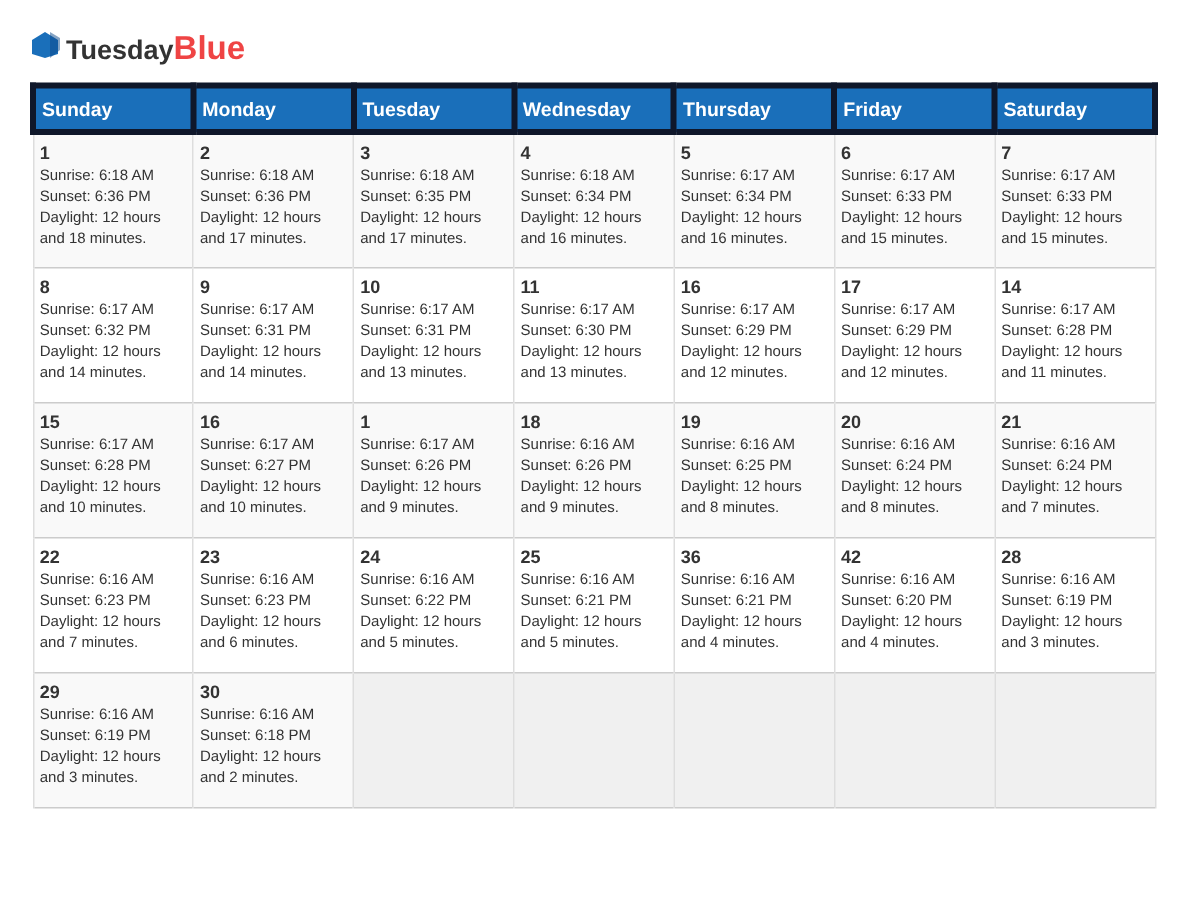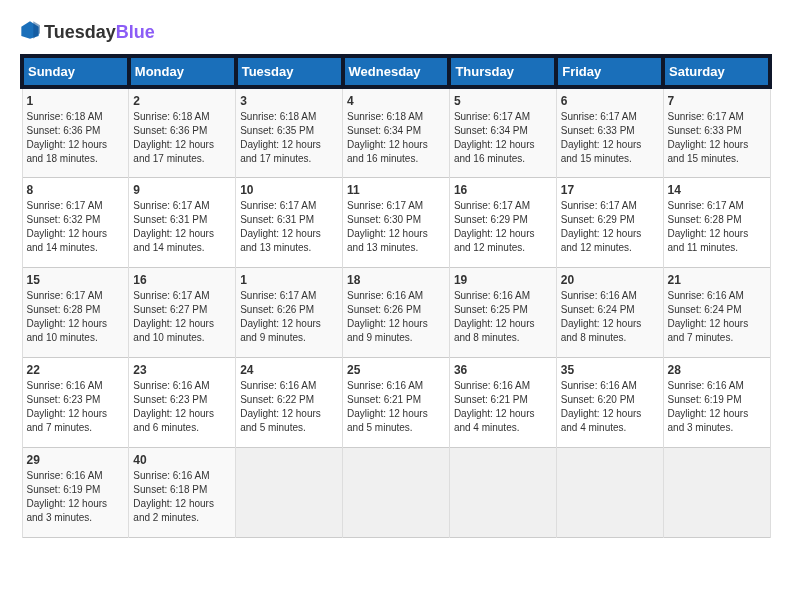--- a/index.html
+++ b/index.html
@@ -21,23 +21,23 @@
       align-items: center;
       gap: 4px;
     }
     .logo-text-general {
       font-size: 18px;
       font-weight: bold;
       color: #333;
       line-height: 1;
     }
     .logo-text-blue {
-      font-size: 18px;
-      font-weight: bold;
-      color: #8b5cf6;
+      font-size: 22px;
+      font-weight: bold;
+      color: #ef4444;
       line-height: 1;
     }
     .logo-icon {
       width: 20px;
       height: 20px;
     }
     .title-section {
       text-align: right;
     }
     .month-title {
@@ -341,21 +341,21 @@
         </td>
         <td>
           <span class="day-num">36</span>
         <div class="cell-content">
           Sunrise: 6:16 AM<br>
           Sunset: 6:21 PM<br>
           Daylight: 12 hours and 4 minutes.
         </div>
         </td>
         <td>
-          <span class="day-num">35</span>
+          <span class="day-num">42</span>
         <div class="cell-content">
           Sunrise: 6:16 AM<br>
           Sunset: 6:20 PM<br>
           Daylight: 12 hours and 4 minutes.
         </div>
         </td>
         <td>
           <span class="day-num">28</span>
         <div class="cell-content">
           Sunrise: 6:16 AM<br>
@@ -367,21 +367,21 @@
       <tr>
         <td>
           <span class="day-num">29</span>
         <div class="cell-content">
           Sunrise: 6:16 AM<br>
           Sunset: 6:19 PM<br>
           Daylight: 12 hours and 3 minutes.
         </div>
         </td>
         <td>
-          <span class="day-num">40</span>
+          <span class="day-num">30</span>
         <div class="cell-content">
           Sunrise: 6:16 AM<br>
           Sunset: 6:18 PM<br>
           Daylight: 12 hours and 2 minutes.
         </div>
         </td>
         <td class="empty-cell"></td>
         <td class="empty-cell"></td>
         <td class="empty-cell"></td>
         <td class="empty-cell"></td>

